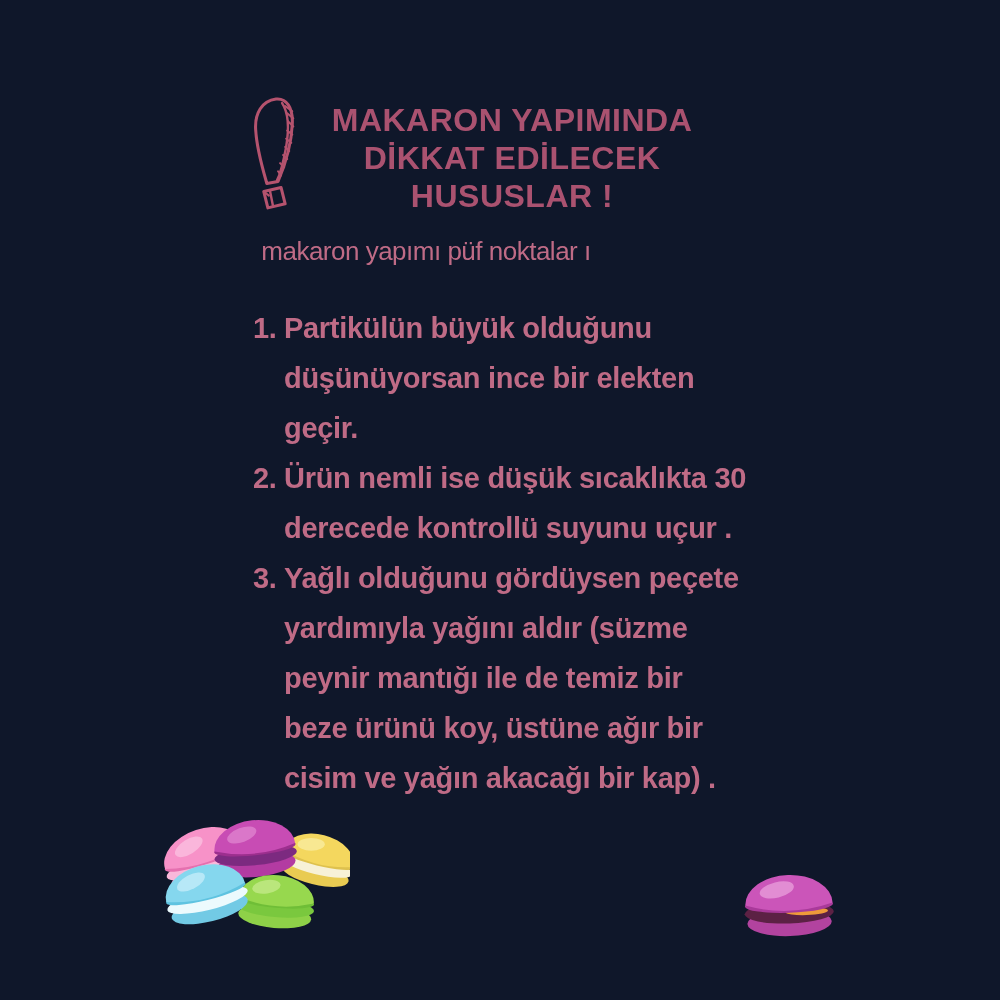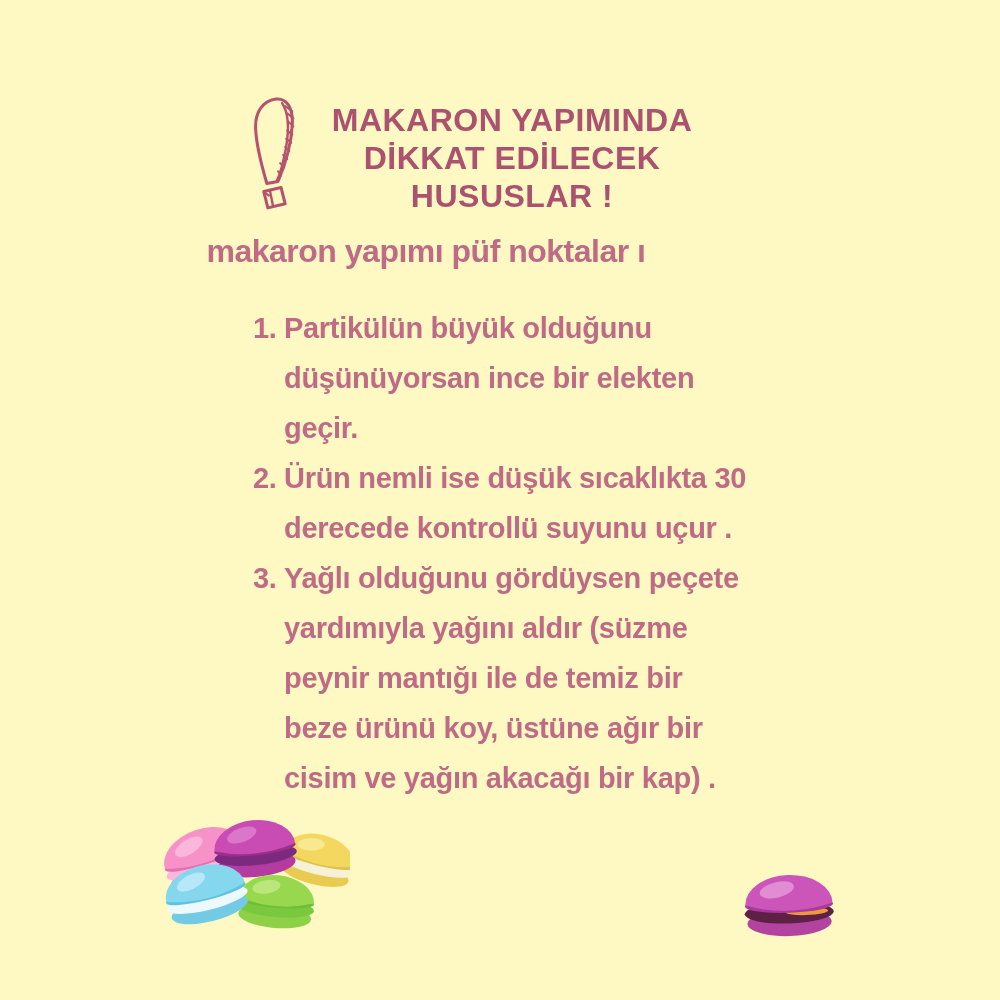--- a/index.html
+++ b/index.html
@@ -1,19 +1,19 @@
 <!DOCTYPE html>
 <html><head>
 <meta charset="utf-8">
 <style>
   html,body{margin:0;padding:0;background:#ffffff;}
   .page{
     position:relative;
     width:1000px;height:1000px;
-    background:#fef9c3;
+    background:#0f172a;
     overflow:hidden;
     font-family:"Liberation Sans", sans-serif;
   }
   
   .excl-icon{
     position:absolute;left:246px;top:96px;width:60px;height:120px;
   }
   
   .title-block{
     position:absolute;left:12px;top:101px;width:1000px;
@@ -22,22 +22,22 @@
     font-weight:bold;
     font-size:32px;
     line-height:38px;
     letter-spacing:0.5px;
   }
   
   .subtitle{
     position:absolute;left:0px;top:227px;width:852px;
     text-align:center;
     color:#bf6b86;
-    font-weight:bold;
-    font-size:32px;
+    font-weight:normal;
+    font-size:26px;
     letter-spacing:-0.5px;
     line-height:48px;
   }
   
   .tips{
     position:absolute;left:253px;top:303px;width:590px;
     color:#bf6b86;
     font-weight:bold;
     font-size:29px;
     letter-spacing:-0.3px;

